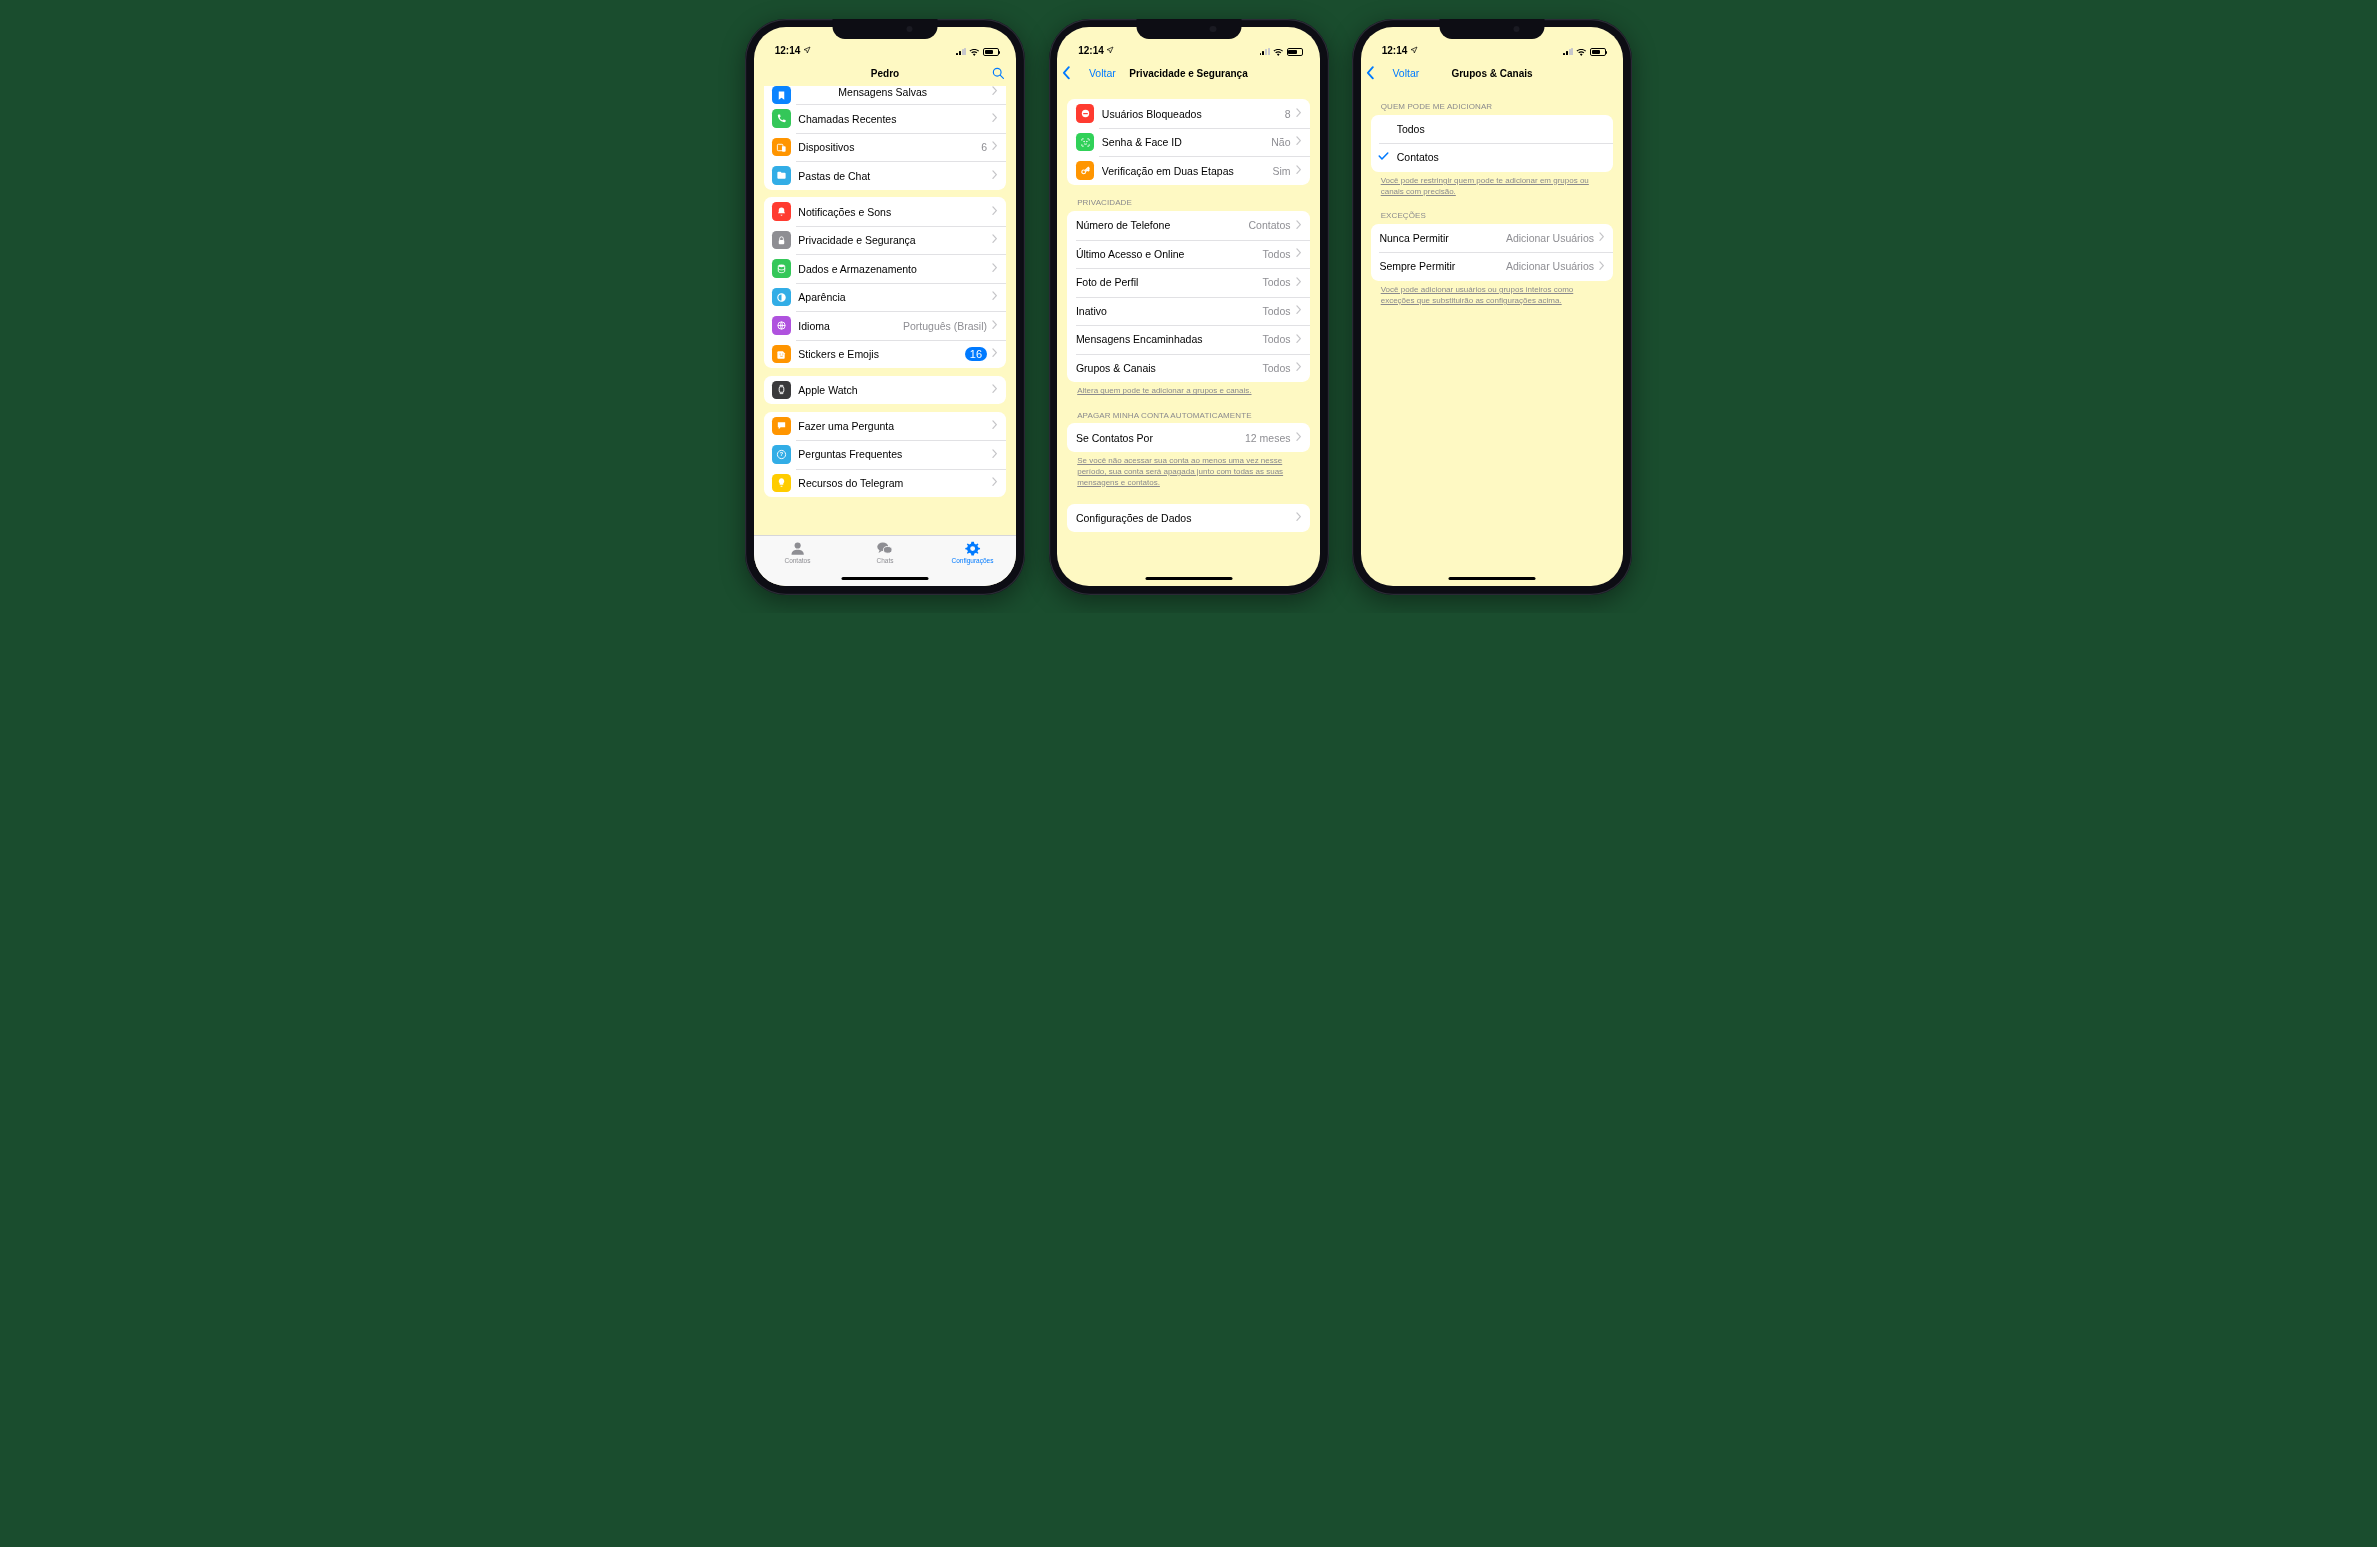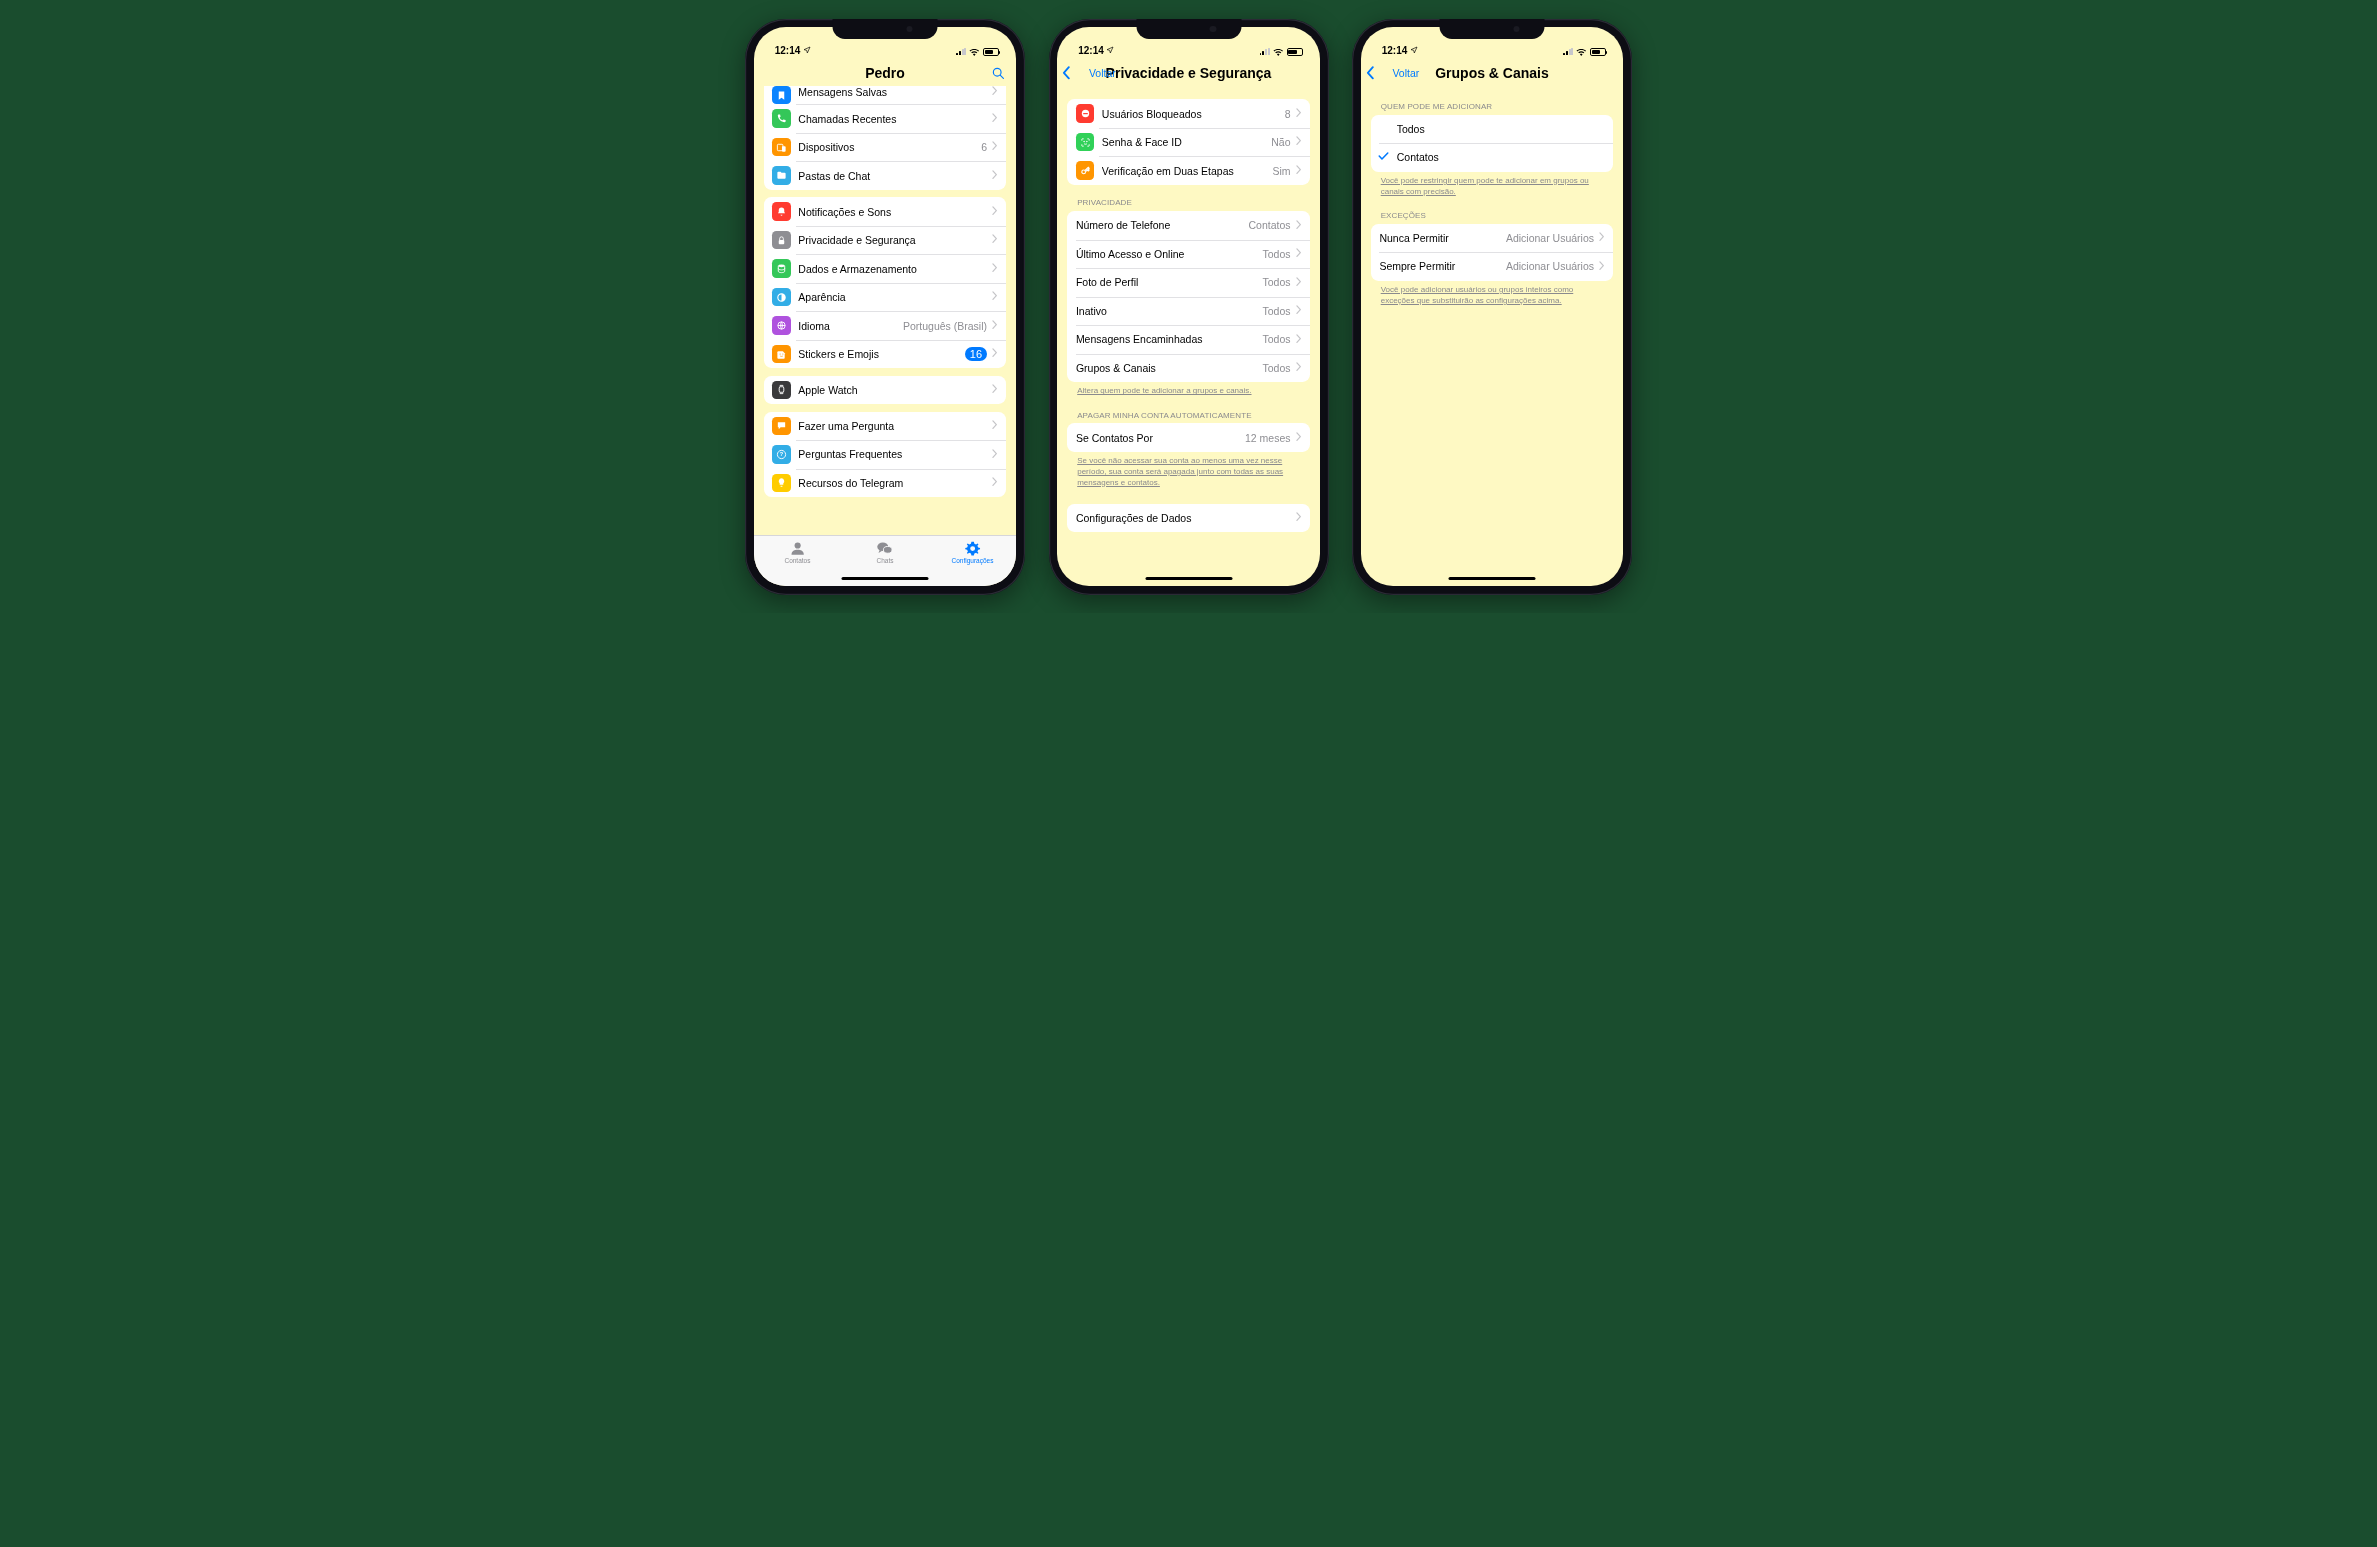--- a/index.html
+++ b/index.html
@@ -68,21 +68,21 @@
   .battery-fill { position:absolute; left:0.9px; top:0.9px; bottom:0.9px; width:60%; background:#000; border-radius:0.9px;}
 
   .nav-bar {
     height: 30px;
     display: flex;
     align-items: center;
     justify-content: center;
     position: relative;
     padding: 0 7.4px;
   }
-  .nav-title { font-size: 14px; font-weight: 600; color:#000; }
+  .nav-title { font-size: 10px; font-weight: 600; color:#000; }
   .nav-back {
     position: absolute; left: 5px; top:0; bottom:0;
     display: flex; align-items: center; gap: 18px;
     color: #007aff; font-size: 10.5px;
   }
   .nav-back svg { width:8.7px; height:13.6px; }
   .nav-action-right {
     position:absolute; right:11px; top:0; bottom:0;
     display:flex; align-items:center; color:#007aff;
   }
@@ -186,21 +186,21 @@
       <div class="nav-action-right">
         <svg width="14.2" height="14.2" viewBox="0 0 24 24" fill="none">
             <circle cx="10.5" cy="10.5" r="6.5" stroke="#007aff" stroke-width="2"></circle>
             <line x1="15.5" y1="15.5" x2="21" y2="21" stroke="#007aff" stroke-width="2" stroke-linecap="round"></line>
           </svg>
       </div>
     </div>
 
     <div class="content scrolled-up" id="p1-content">
         <div class="list first-cut">
-          <div class="row " style="min-height: 18.6px; align-items: flex-start; padding-top: 0px;">
+          <div class="row " style="min-height: 18.6px; align-items: flex-start; padding-top: 0px; gap: 40px;">
             <div class="app-icon bg-blue">
               <svg width="11" height="11" viewBox="0 0 24 24" fill="#fff">
                 <path d="M6 3h12v18l-6-4-6 4z"></path>
               </svg>
             </div>
             <span class="label">Mensagens Salvas</span>
             <span class="chevron"><svg width="5.6" height="9.3" viewBox="0 0 9 15" fill="none">
                 <path d="M1.5 1.5L7 7.5l-5.5 6" stroke="#c5c5c8" stroke-width="2" stroke-linecap="round" stroke-linejoin="round"></path>
               </svg></span>
           </div>

